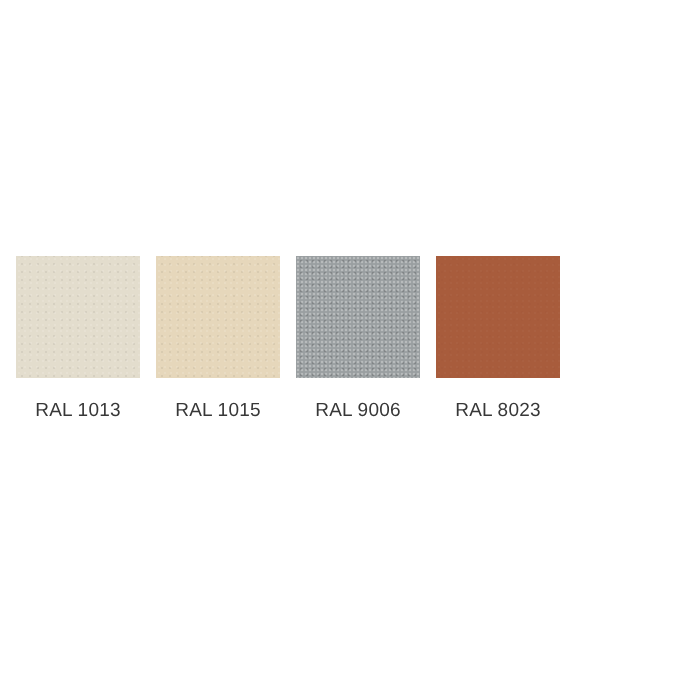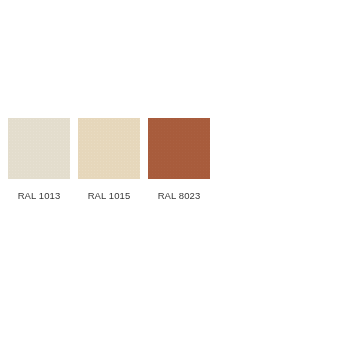--- a/index.html
+++ b/index.html
@@ -20,21 +20,21 @@
     left: 0;
     top: 0;
     width: 350px;
     height: 350px;
     background: #ffffff;
   }
 
   #swatch-row {
     position: absolute;
     left: 8px;
-    top: 118px;
+    top: 128px;
     width: 334px;
     height: 84px;
     display: flex;
     flex-direction: row;
     align-items: flex-start;
     justify-content: flex-start;
   }
 
   .swatch-cell {
     width: 62px;
@@ -100,20 +100,24 @@
       <div class="swatch-chip" style="background-color: rgb(227, 221, 205);"></div>
       <div class="swatch-label" style="color: rgb(56, 56, 56);">RAL 1013</div>
     </div>
 
     <div class="swatch-cell">
       <div class="swatch-chip" style="background-color: rgb(230, 215, 187);"></div>
       <div class="swatch-label" style="color: rgb(56, 56, 56); text-align: right;">RAL 1015</div>
     </div>
 
 
+    <div class="swatch-cell">
+      <div class="swatch-chip grain-strong" style="background-color: rgb(154, 159, 161);"></div>
+      <div class="swatch-label" style="color: rgb(56, 56, 56);">RAL 9006</div>
+    </div>
 
     <div class="swatch-cell">
       <div class="swatch-chip grain-none" style="background-color: rgb(168, 92, 60);"></div>
       <div class="swatch-label" style="color: rgb(56, 56, 56);">RAL 8023</div>
     </div>
 
   </div>
 </div>
 
 </body></html>

